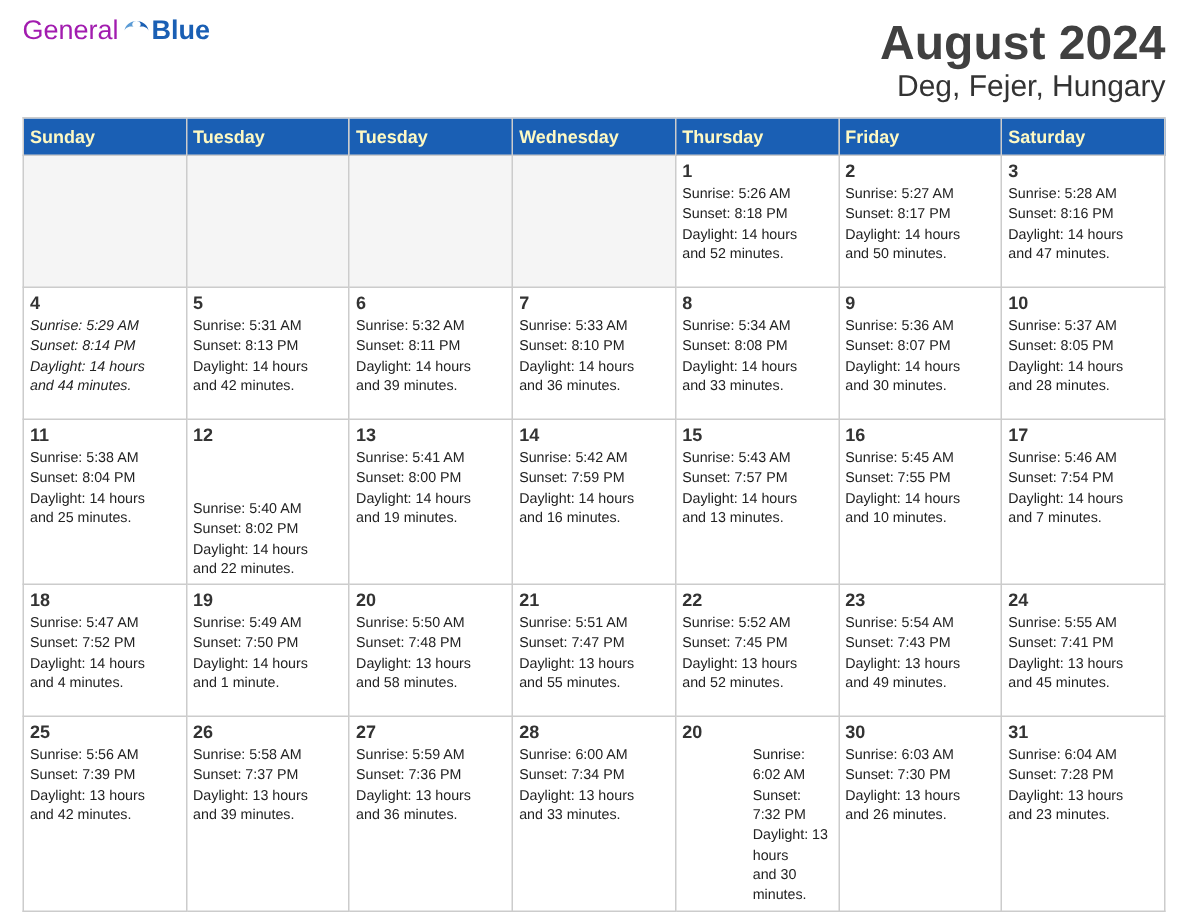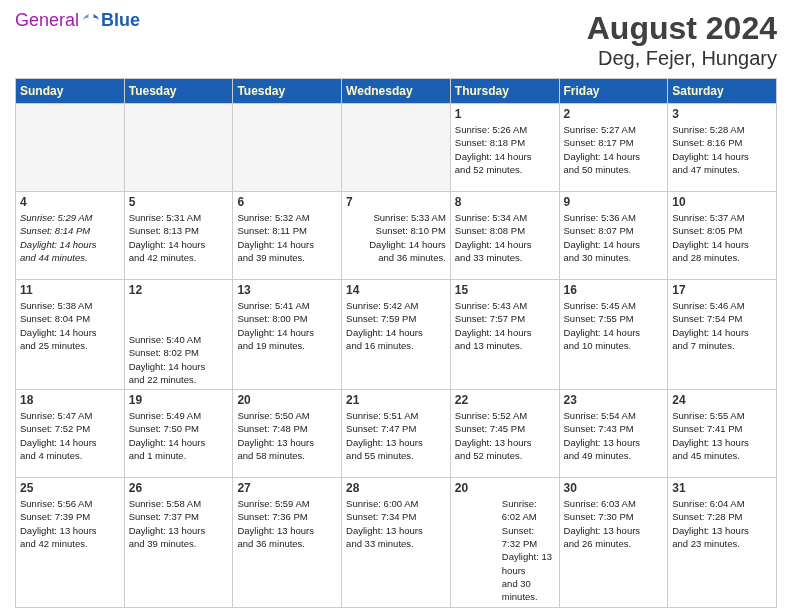--- a/index.html
+++ b/index.html
@@ -181,21 +181,21 @@
           </td>
           <td>
             <div class="day-num">6</div>
             <div class="day-info" style="white-space: pre-line;">Sunrise: 5:32 AM
 Sunset: 8:11 PM
 Daylight: 14 hours
 and 39 minutes.</div>
           </td>
           <td>
             <div class="day-num">7</div>
-            <div class="day-info" style="white-space: pre-line; text-align: right;">Sunrise: 5:33 AM
+            <div class="day-info" style="white-space: pre-line;">Sunrise: 5:33 AM
 Sunset: 8:10 PM
 Daylight: 14 hours
 and 36 minutes.</div>
           </td>
           <td>
             <div class="day-num">8</div>
             <div class="day-info" style="white-space: pre-line;">Sunrise: 5:34 AM
 Sunset: 8:08 PM
 Daylight: 14 hours
 and 33 minutes.</div>

